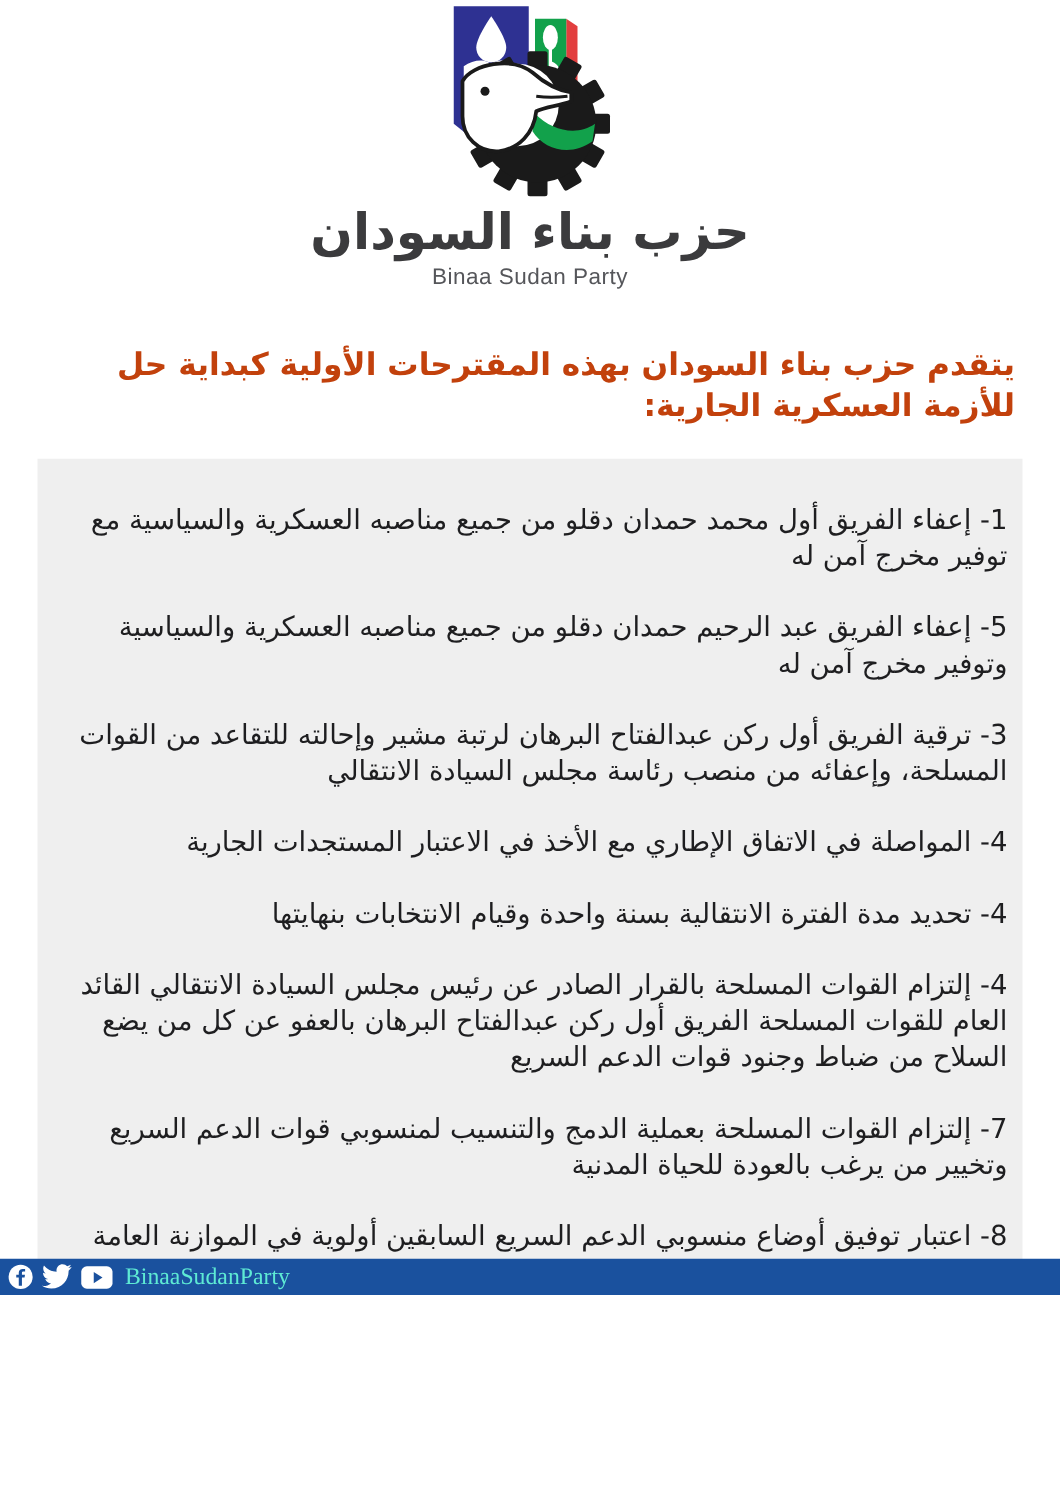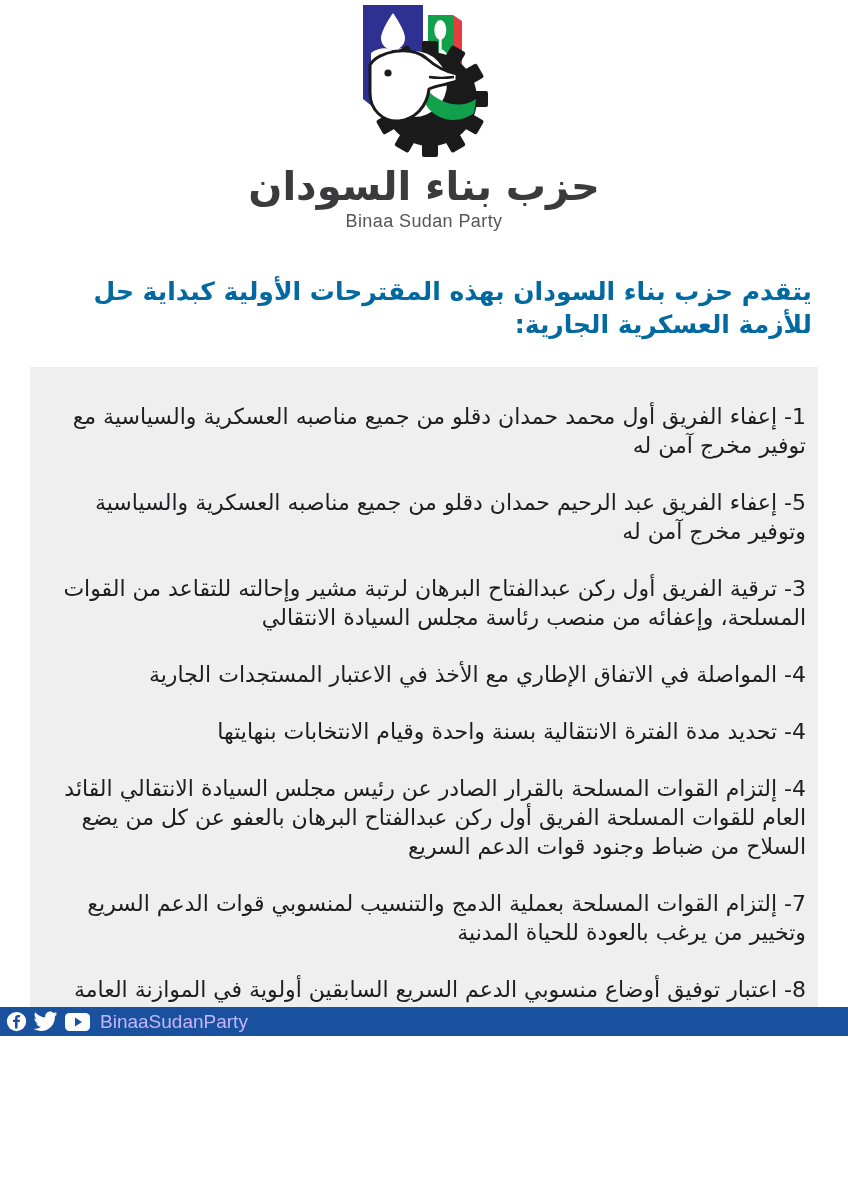--- a/index.html
+++ b/index.html
@@ -22,21 +22,21 @@
   }
   .brand-en{
     font-family:"Liberation Sans",sans-serif;
     font-size:18px;color:#55565a;letter-spacing:.4px;margin-top:2px;
   }
   
   .heading{
     direction:rtl;text-align:right;
     margin-top:44px;
     padding:0 36px 0 30px;
-    font-size:25px;font-weight:bold;line-height:1.3;color:#0369a1;
+    font-size:25px;font-weight:bold;line-height:1.3;color:#c2410c;
   }
   
   .panel{
     width:788px;box-sizing:border-box;
     margin:26px auto 0 auto;
     background:#efefef;
     padding:35px 12px 16px 12px;
   }
   .proposal{
     direction:rtl;text-align:right;
@@ -53,22 +53,22 @@
   .footer-date{font-size:19px;font-weight:bold;color:#141414;line-height:1.25;}
   
   .social-bar{
     position:absolute;left:0;bottom:0;
     width:100%;height:29px;box-sizing:border-box;
     display:flex;align-items:center;gap:6px;
     padding-left:6px;
   }
   .social-bar .icon{display:flex;align-items:center;}
   .handle{
-    font-family:Liberation Sans, sans-serif;
-    font-size:19px;color:#c4b5fd;line-height:29px;margin-left:3px;
+    font-family:Liberation Serif, serif;
+    font-size:19px;color:#5eead4;line-height:29px;margin-left:3px;
   }
 </style>
 </head>
 <body>
 
 <div class="page">
 
   <div class="logo-wrap">
     <svg class="emblem" width="200" height="158" viewBox="0 0 200 158" aria-hidden="true">
 

